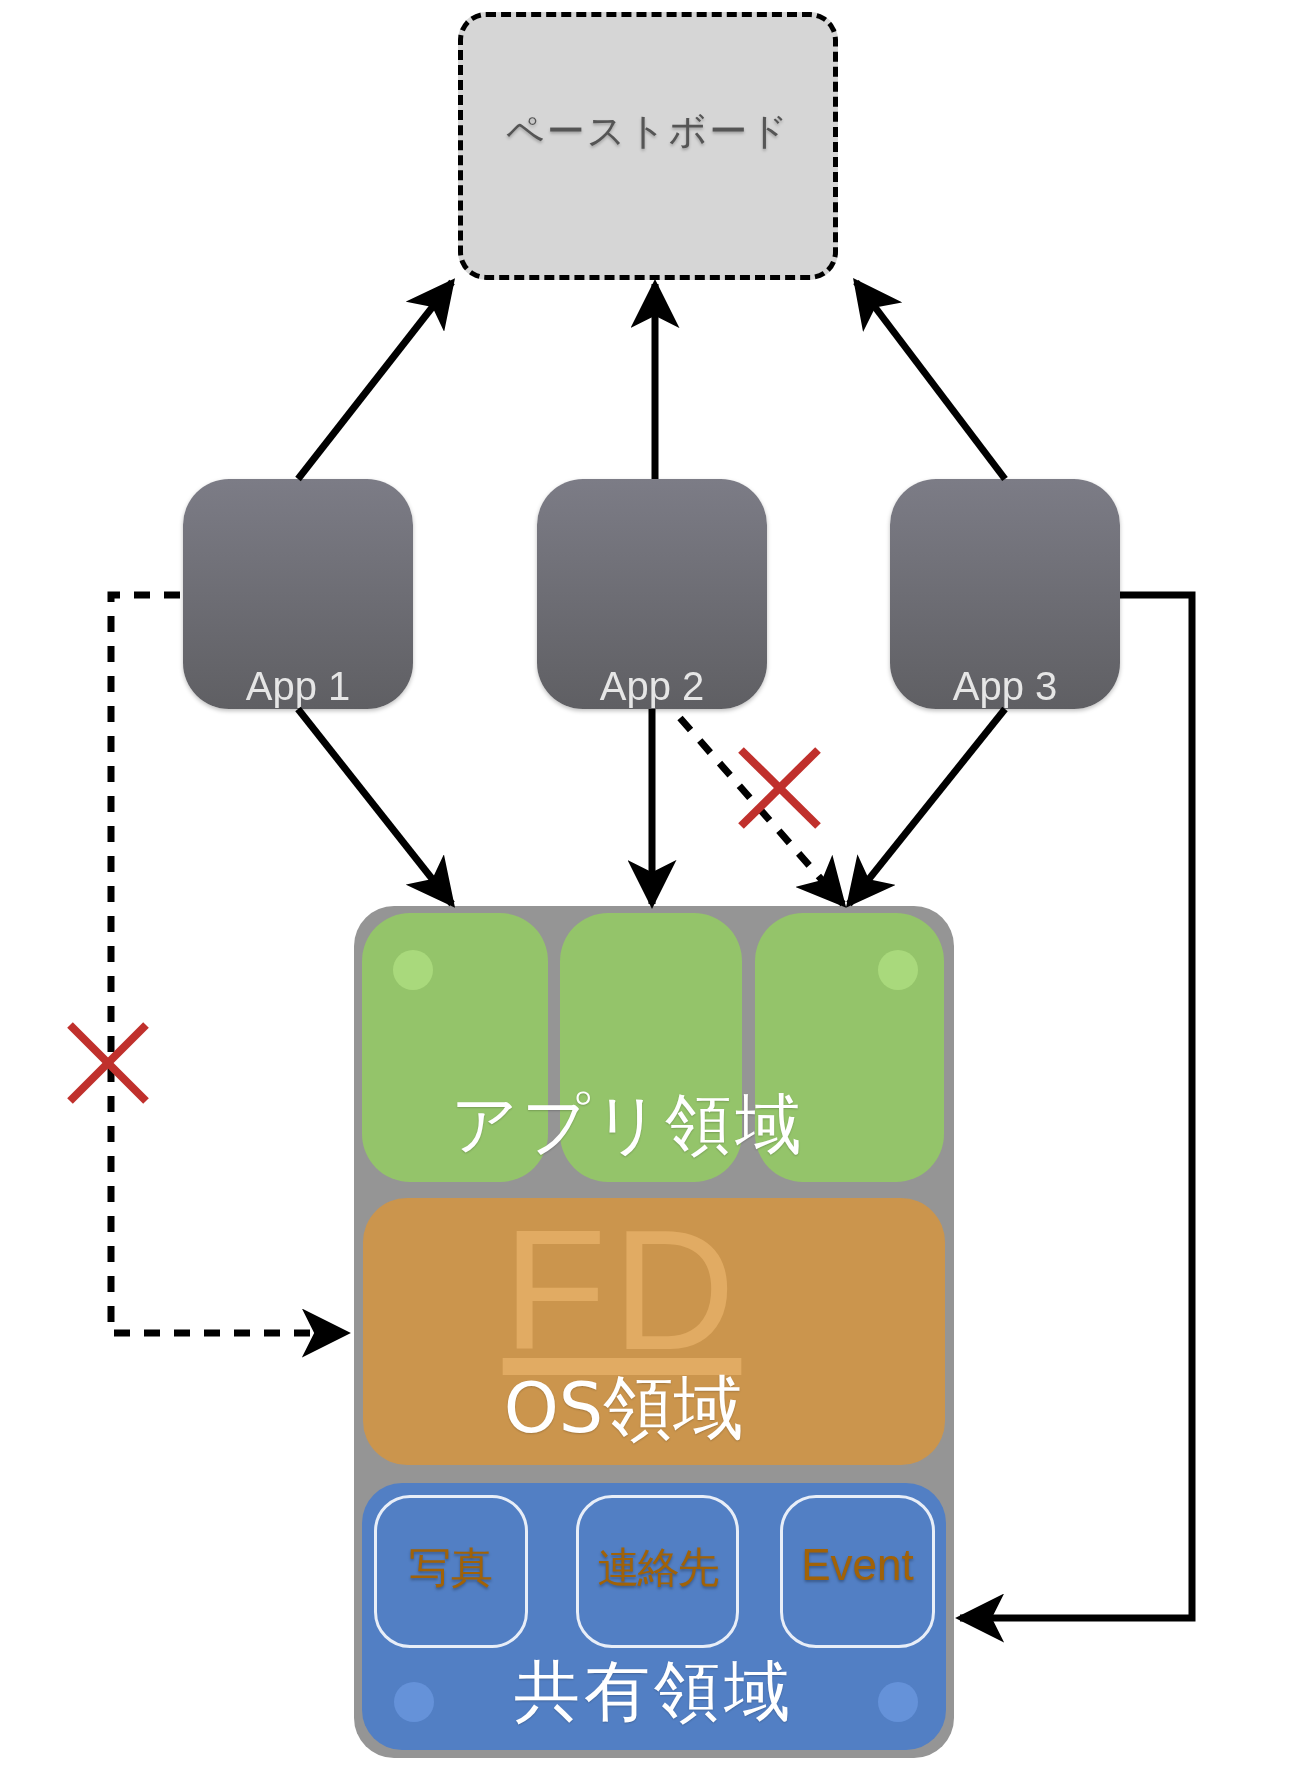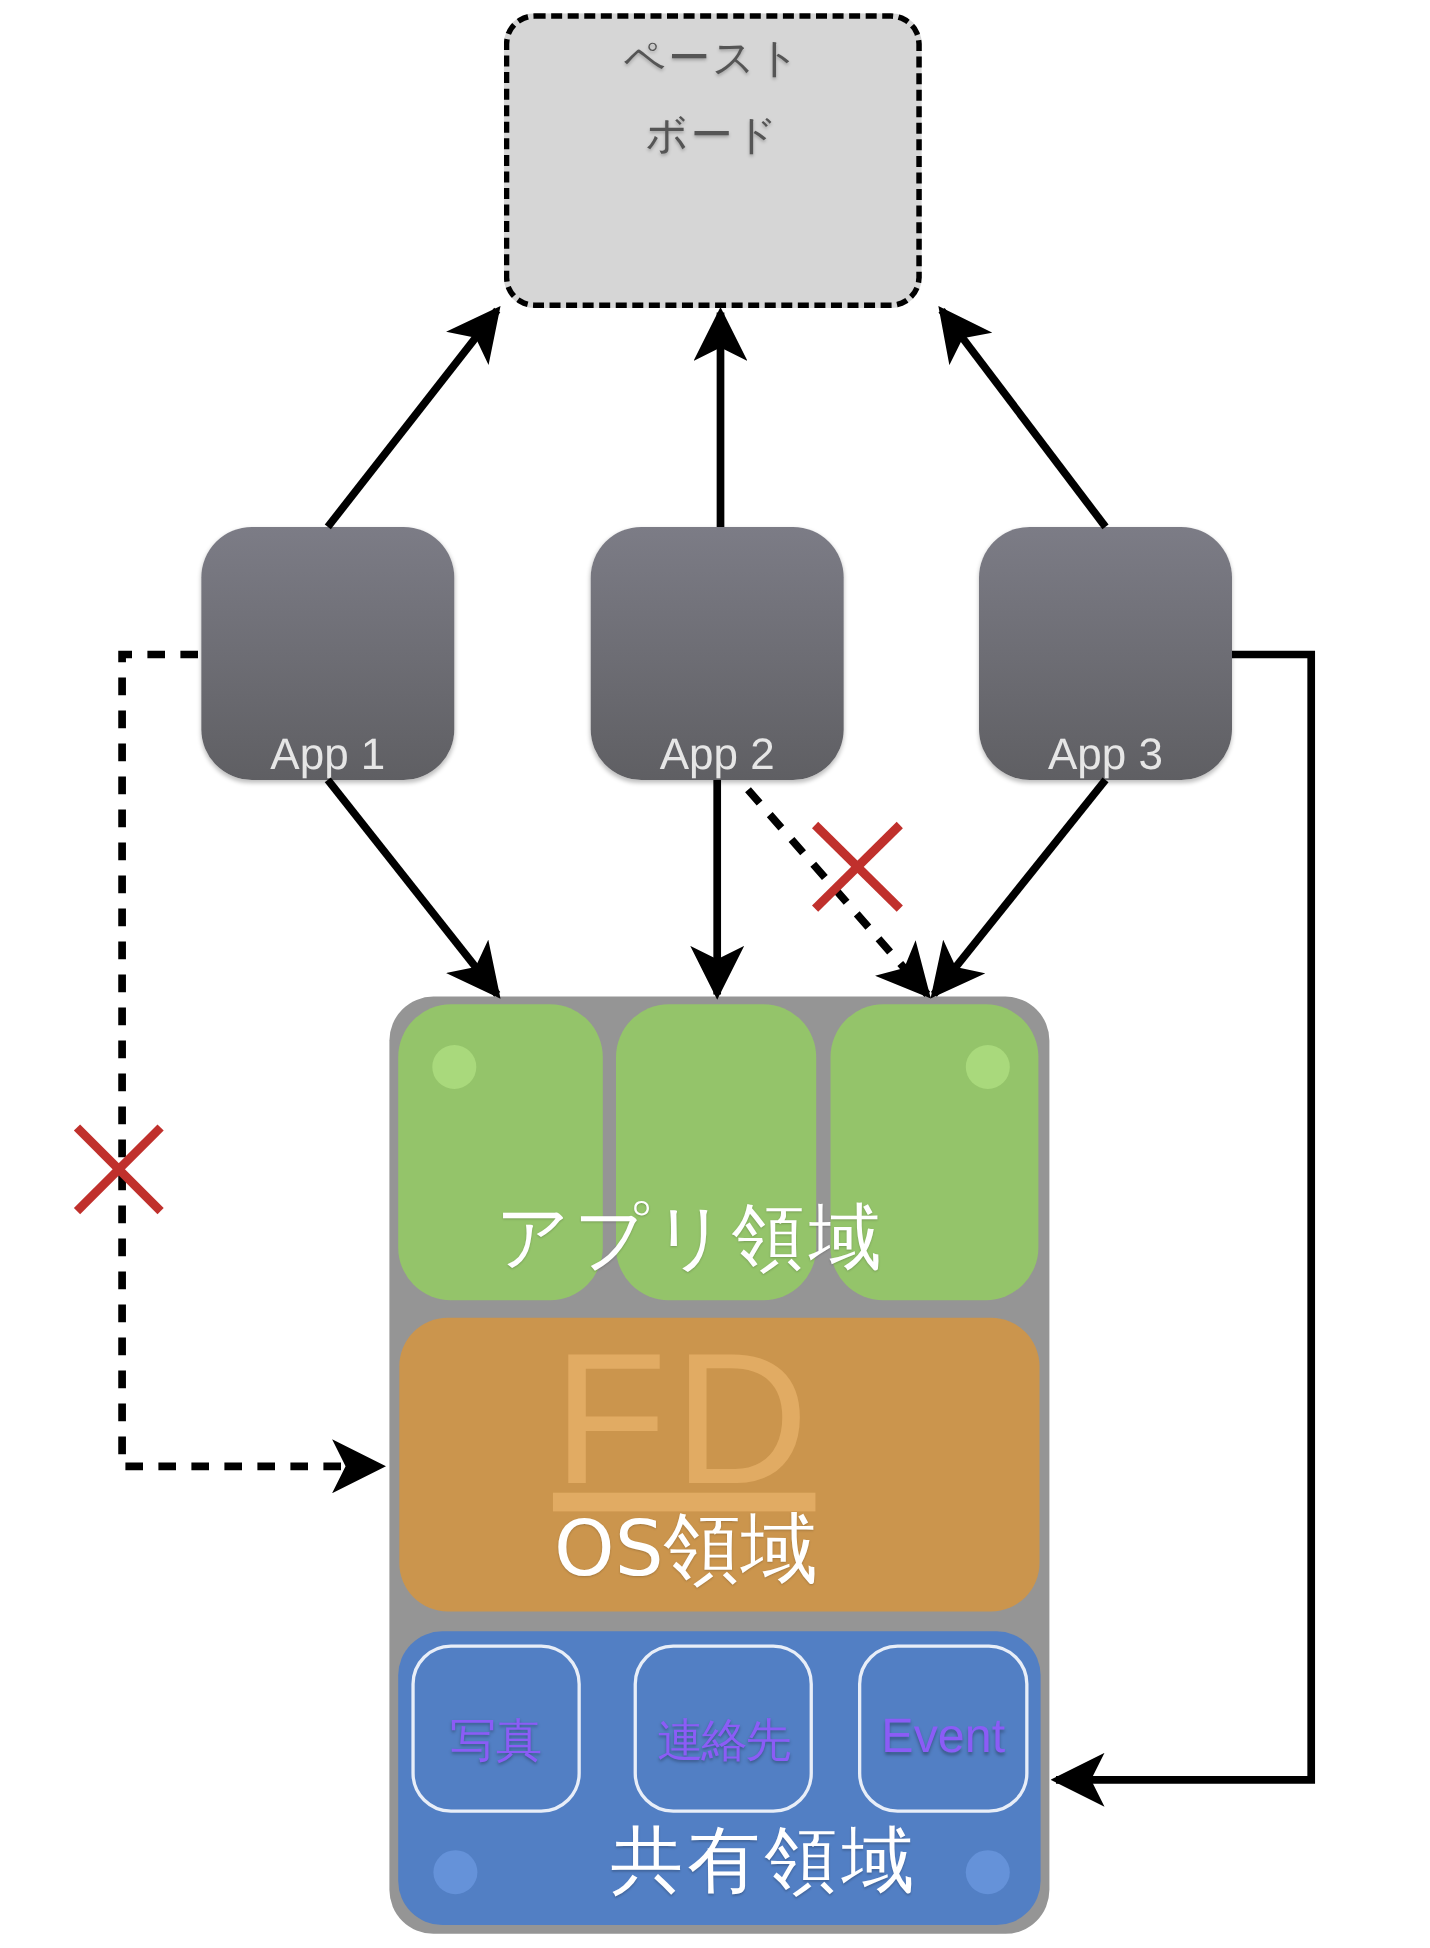--- a/index.html
+++ b/index.html
@@ -3,21 +3,21 @@
 <meta charset="utf-8">
 <style>
   html, body { margin: 0; padding: 0; background: #ffffff; }
   body { width: 1300px; height: 1771px; position: relative; overflow: hidden;
          font-family: "DejaVu Sans", "Liberation Sans", sans-serif; }
   .abs { position: absolute; box-sizing: border-box; }
 
   
   #pasteboard { left: 458px; top: 12px; width: 380px; height: 268px;
     background: #d6d6d6; border: 5px dashed #000; border-radius: 28px;
-    display: flex; flex-direction: column; align-items: center; 
+    display: flex; align-items: center; justify-content: center;
     color: #555; font-size: 38px; line-height: 70px; padding-bottom: 30px;
     text-shadow: 0 2px 3px rgba(0,0,0,0.25); letter-spacing: 2px; }
 
   
   .app { top: 479px; width: 230px; height: 230px; border-radius: 46px;
     background: linear-gradient(#7c7c86, #5f5f63);
     display: flex; align-items: flex-end; justify-content: center;
     color: #e6e6e6; font-size: 40px; font-family: "Liberation Sans", sans-serif;
     box-shadow: 0 2px 4px rgba(0,0,0,0.25); }
   #app1 { left: 183px; }
@@ -44,32 +44,32 @@
   #fd-label { left: 363px; width: 518px; top: 1205px; text-align: center;
     color: #e1ab63; font-size: 170px; font-family: "Liberation Sans", sans-serif;
     line-height: 170px; letter-spacing: 6px; text-decoration: underline; }
   #os-label { left: 363px; width: 521px; top: 1368px; text-align: center;
     color: #ffffff; font-size: 70px; line-height: 80px;
     text-shadow: 0 1px 2px rgba(0,0,0,0.2); }
 
   #shared { left: 362px; top: 1483px; width: 584px; height: 267px;
     background: #527fc4; border-radius: 40px; }
   .sbox { top: 1495px; height: 153px; border: 3px solid #e8eef8; border-radius: 36px;
-    display: flex; justify-content: center; align-items: flex-start; padding-top: 56px;
-    color: #8b5cf6; font-size: 42px; white-space: nowrap;
+    display: flex; justify-content: center; align-items: flex-start; padding-top: 42px;
+    color: #a16207; font-size: 42px; white-space: nowrap;
     text-shadow: 0 2px 3px rgba(0,0,0,0.3); }
   #sb1 { left: 374px; width: 154px; }
   #sb2 { left: 576px; width: 163px; letter-spacing: -2px; }
   #sb3 { left: 780px; width: 155px; font-family: "Liberation Sans", sans-serif; font-size: 44px; }
   .bdot { width: 40px; height: 40px; border-radius: 50%; background: #6592d9; }
   #bdot1 { left: 394px; top: 1682px; }
   #bdot2 { left: 878px; top: 1682px; }
   #shared-label { left: 362px; width: 584px; top: 1652px; text-align: center;
     color: #ffffff; font-size: 66px; line-height: 80px; letter-spacing: 4px;
-    text-shadow: 0 1px 2px rgba(0,0,0,0.2); margin-left: 41px; }
+    text-shadow: 0 1px 2px rgba(0,0,0,0.2); }
 
   svg#connectors { position: absolute; left: 0; top: 0; width: 1300px; height: 1771px; pointer-events: none; }
 </style>
 </head>
 <body>
 
 <div id="pasteboard" class="abs">
   <span>ペースト</span>
   <span>ボード</span>
 </div>

